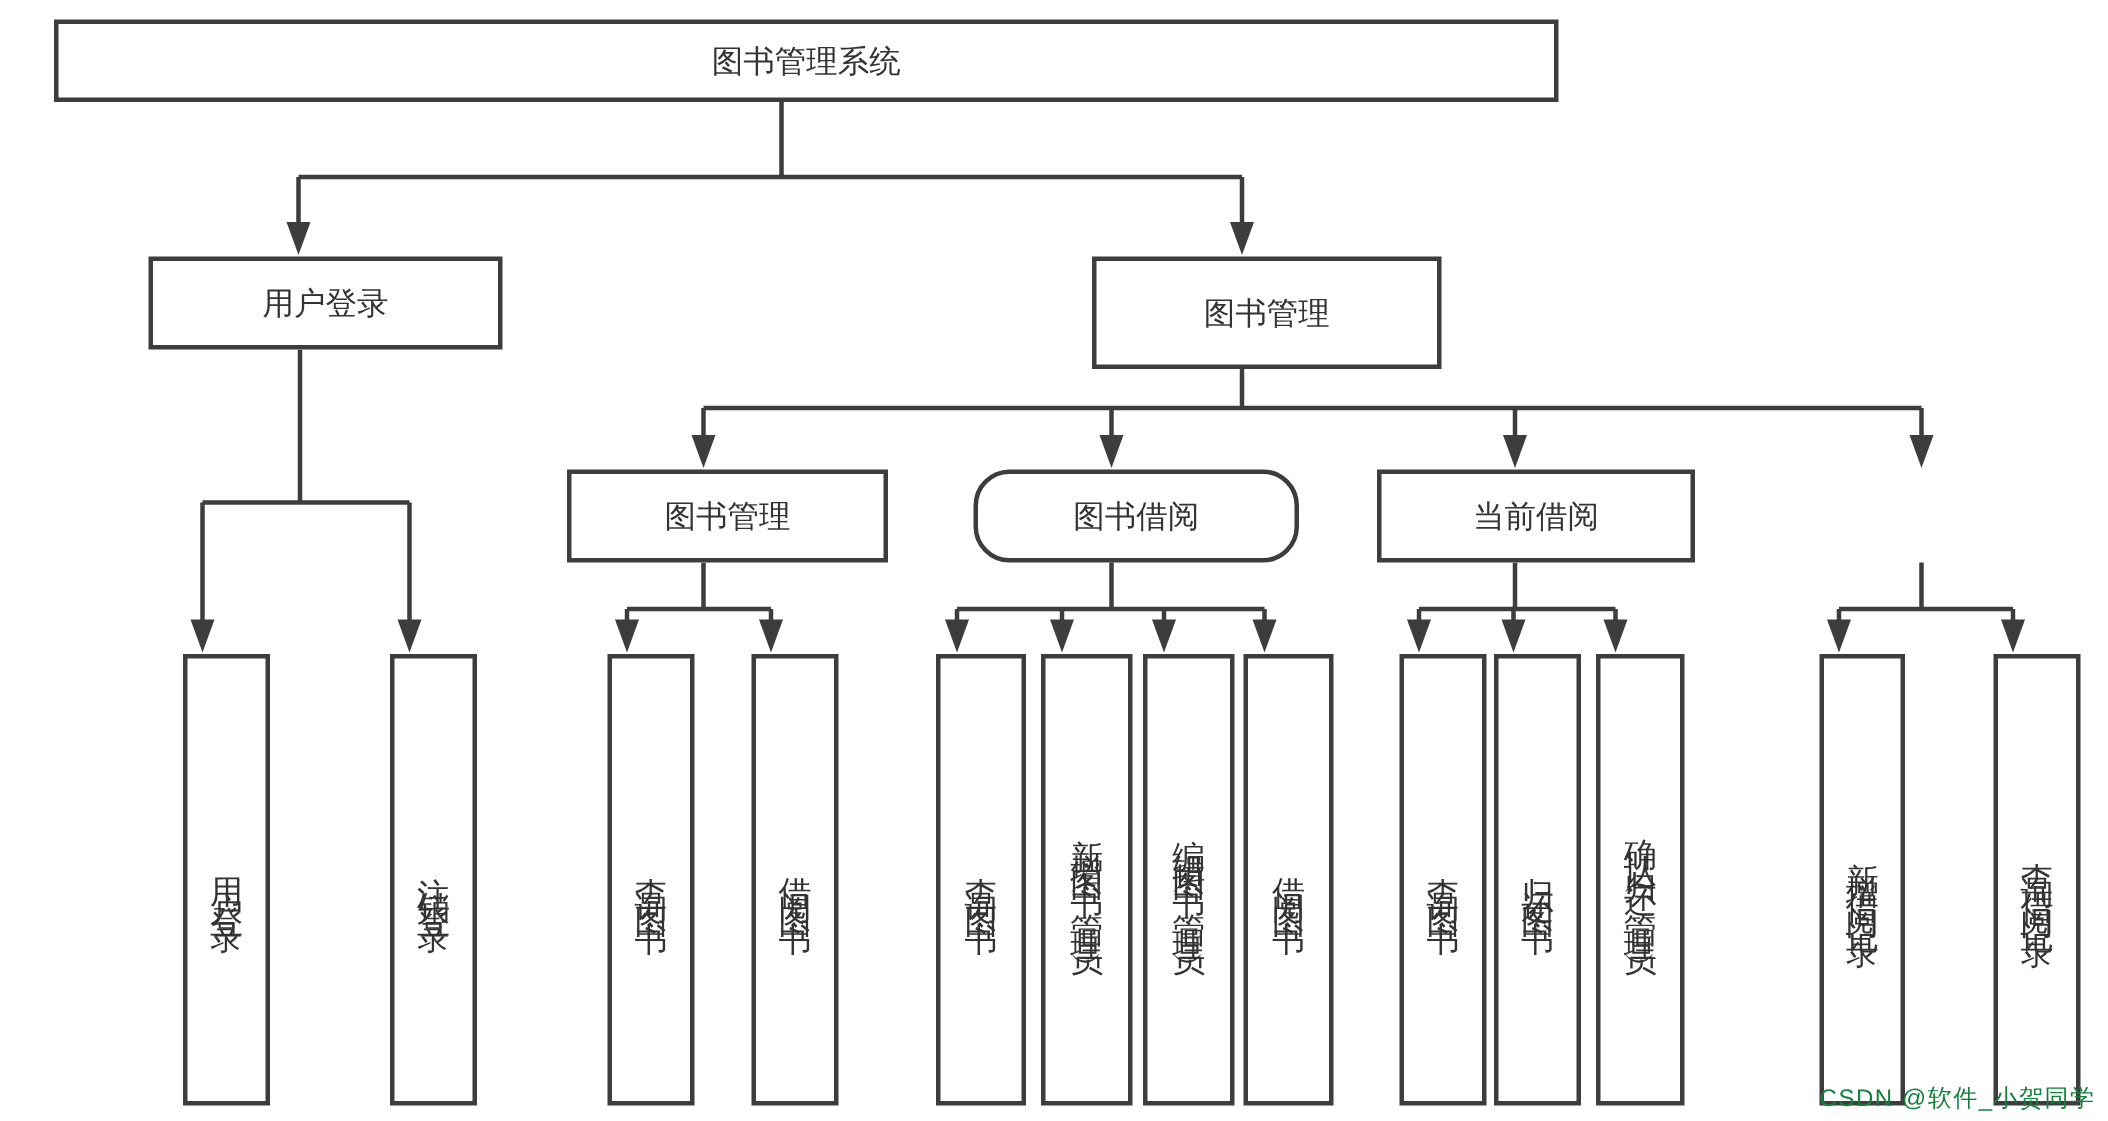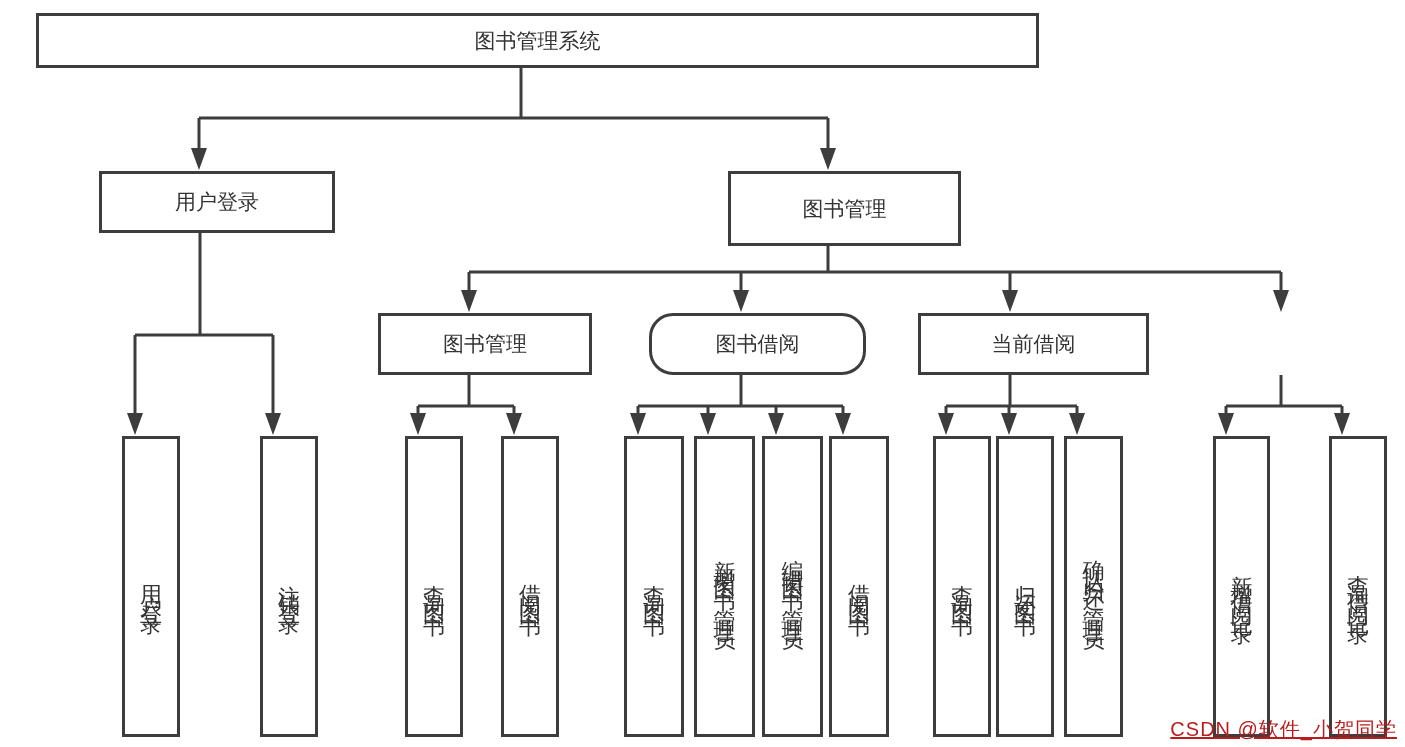--- a/index.html
+++ b/index.html
@@ -39,26 +39,25 @@
     writing-mode: vertical-rl;
     text-orientation: mixed;
     font-size: 22px;
     letter-spacing: 10px;
     line-height: 1;
   }
   .watermark {
     position: absolute;
     right: 8px;
     bottom: 4px;
-    color: #b91c1c;
-    font-size: 20px;
+    color: #15803d;
+    font-size: 16px;
     letter-spacing: 1px;
     z-index: 6;
     white-space: nowrap;
-    text-decoration: underline;
   }
 </style>
 </head>
 <body>
 
 <div class="canvas">
 
   <svg class="wires" width="1405" height="747" viewBox="0 0 1405 747">
     <g stroke="#3d3d3d" stroke-width="3" fill="none">
       <path d="M521 68 V118"></path>
@@ -148,21 +147,21 @@
     </g>
   </svg>
 
   <div class="node" style="left:20px; top:13px; width:1003px; height:55px;">图书管理系统</div>
 
   <div class="node" style="left:83px; top:171px; width:236px; height:62px;">用户登录</div>
   <div class="node" style="left:712px; top:171px; width:233px; height:75px;">图书管理</div>
 
   <div class="node" style="left:362px; top:313px; width:214px; height:62px;">图书管理</div>
   <div class="node" style="left:633px; top:313px; width:217px; height:62px;border-radius:24px;">图书借阅</div>
-  <div class="node" style="left:902px; top:313px; width:231px; height:62px;font-family:Liberation Serif, serif;">当前借阅</div>
+  <div class="node" style="left:902px; top:313px; width:212px; height:62px;font-family:Liberation Serif, serif;">当前借阅</div>
 
   <div class="node vert" style="left:106px; top:436px; width:58px; height:301px;">用户登录</div>
   <div class="node vert" style="left:244px; top:436px; width:58px; height:301px;">注销登录</div>
 
   <div class="node vert" style="left:389px; top:436px; width:58px; height:301px;">查询图书</div>
   <div class="node vert" style="left:485px; top:436px; width:58px; height:301px;">借阅图书</div>
 
   <div class="node vert" style="left:608px; top:436px; width:60px; height:301px;">查询图书</div>
   <div class="node vert" style="left:678px; top:436px; width:61px; height:301px;">新增图书（管理员）</div>
   <div class="node vert" style="left:746px; top:436px; width:61px; height:301px;">编辑图书（管理员）</div>

